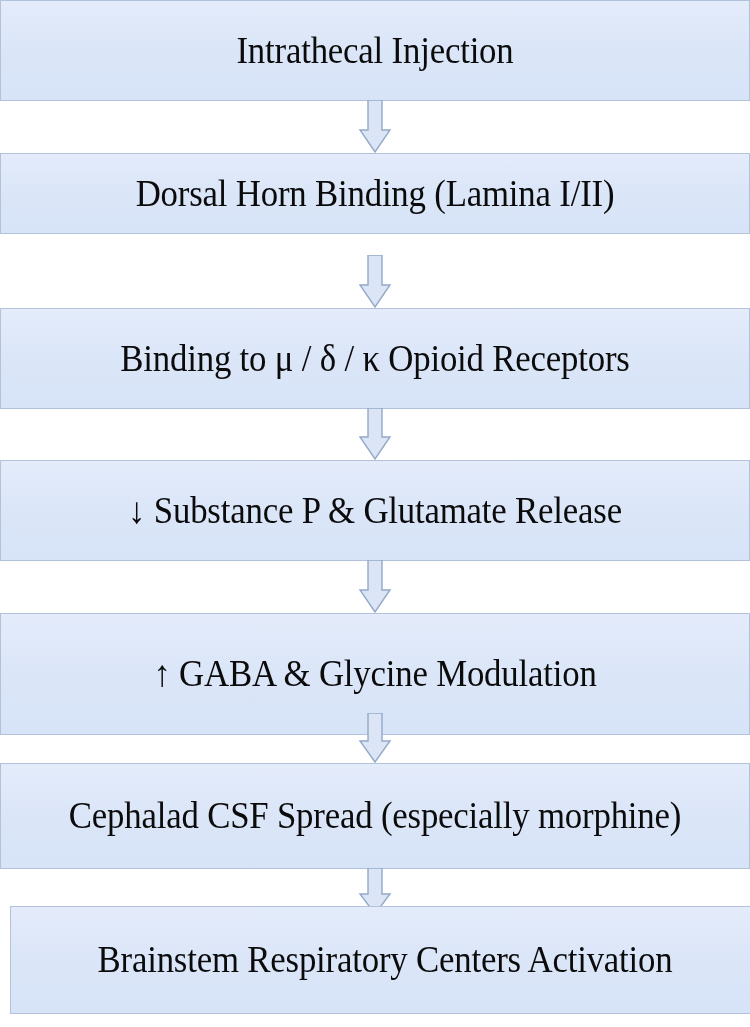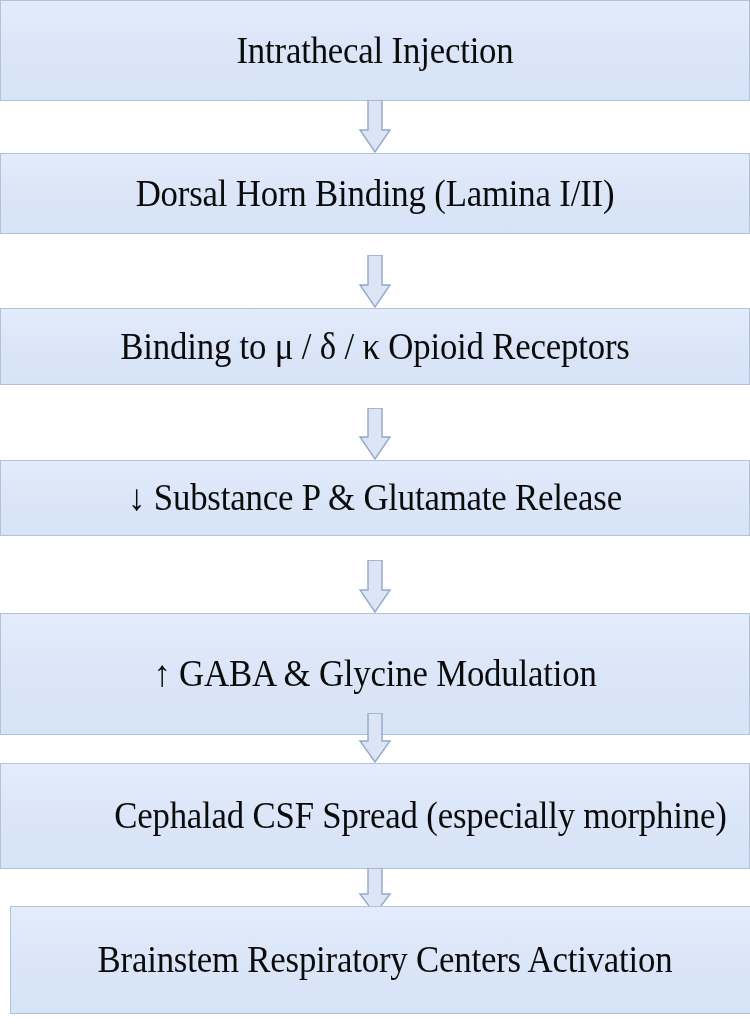--- a/index.html
+++ b/index.html
@@ -31,38 +31,38 @@
     border: 1px solid #b2c2da;
     background: linear-gradient(180deg, #e4ecfb 0%, #dbe6f8 45%, #d7e3f7 100%);
     display: flex;
     align-items: center;
     justify-content: center;
     text-align: center;
     color: #0b0b0b;
     font-size: 37px;
     line-height: 1.08;
     letter-spacing: -0.2px;
-    padding: 0 0;
+    padding: 0 10px;
     font-family: "Liberation Serif", "DejaVu Serif", serif;
   }
   .node .node-label {
     display: block;
     width: 100%;
     transform: scaleX(0.94);
     transform-origin: center center;
     white-space: pre-line;
   }
 
   
   .node.n0 { top: 0px;   height: 101px; }
   .node.n1 { top: 153px; height: 81px; }
-  .node.n2 { top: 308px; height: 77px; }
-  .node.n3 { top: 460px; height: 76px; }
+  .node.n2 { top: 308px; height: 101px; }
+  .node.n3 { top: 460px; height: 101px; }
   .node.n4 { top: 613px; height: 122px; }
-  .node.n5 { top: 763px; height: 106px; text-align: right; }
+  .node.n5 { top: 763px; height: 106px; }
   .node.n6 { top: 906px; height: 108px; margin-left: 10px; }
 
   
   .connector {
     position: absolute;
     left: 350px;
     width: 50px;
     pointer-events: none;
   }
   .connector.c0 { top: 100px; height: 54px; }

